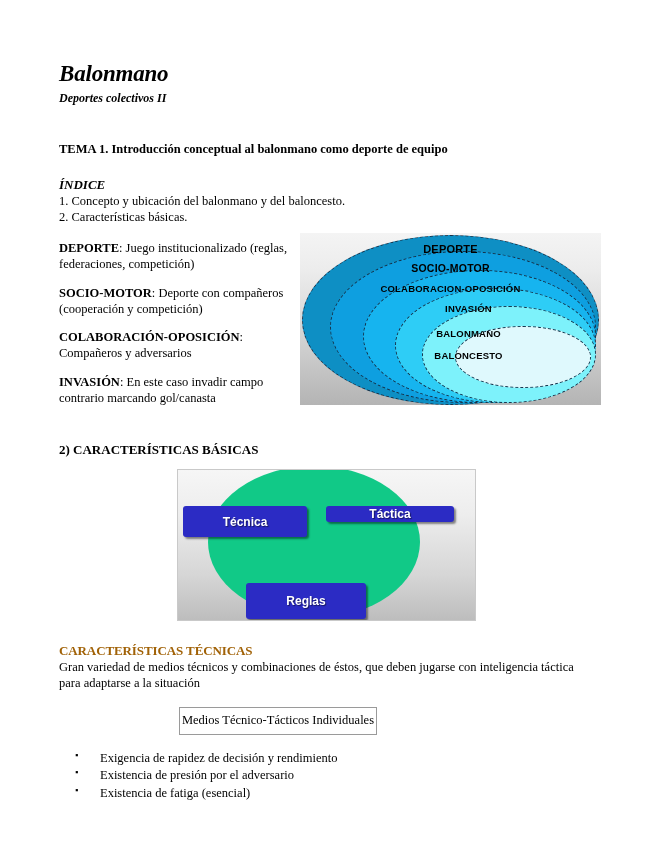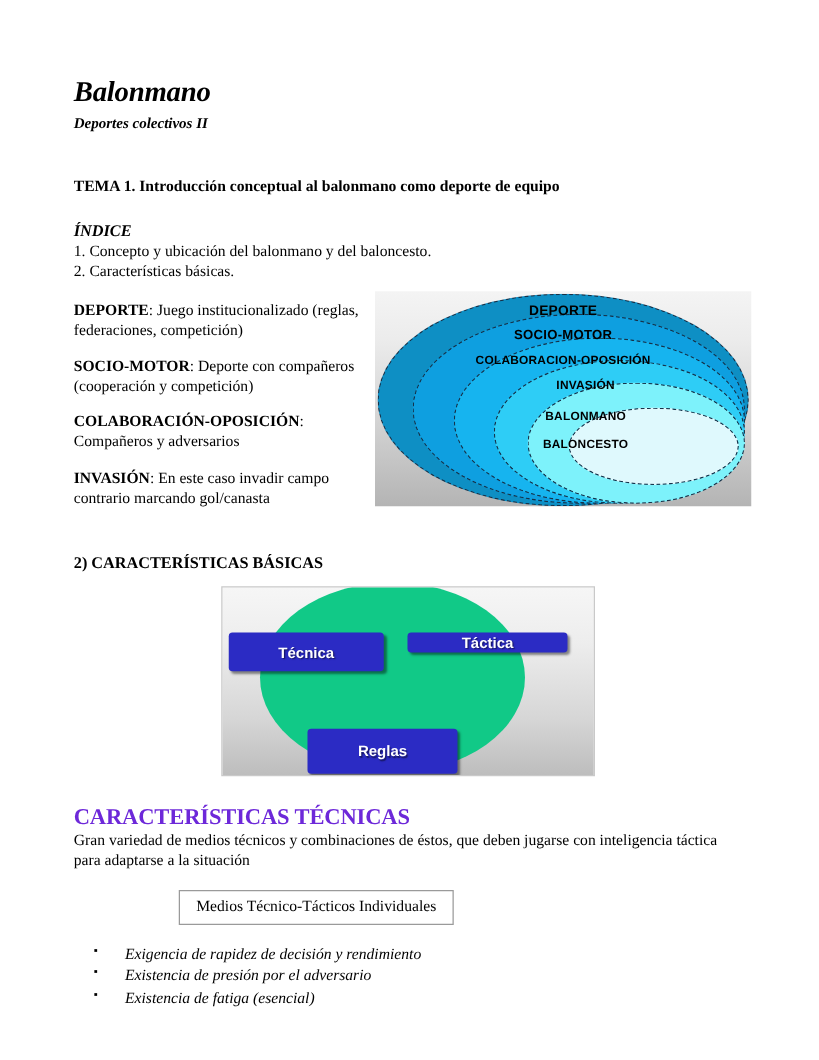--- a/index.html
+++ b/index.html
@@ -172,48 +172,47 @@
     text-shadow: 1px 1px 1px rgba(0,0,0,0.5);
     box-sizing: border-box;
   }
   .box-tecnica { left: 5px;   top: 36px;  width: 124px; height: 31px; }
   .box-tactica { left: 148px; top: 36px;  width: 128px; height: 16px; }
   .box-reglas  { left: 68px;  top: 113px; width: 120px; height: 36px; }
 
   
   .car-tec-heading {
     font-family: "Liberation Serif", "DejaVu Serif", serif;
-    font-size: 18px;
-    font-weight: bold;
-    color: #6d28d9;
+    font-size: 13px;
+    font-weight: bold;
+    color: #a16207;
     margin: 22px 0 0 0;
     letter-spacing: -0.1px;
   }
   .car-tec-body {
     font-size: 12.5px;
     line-height: 1.25;
     margin: 1px 0 0 0;
     width: 536px;
   }
 
   .medios-box {
-    margin: 15px 0 0 84px;
-    width: 220px;
+    margin: 15px 0 0 120px;
+    width: 198px;
     padding: 5px 0 6px 0;
     border: 1px solid #9a9a9a;
     text-align: center;
     font-size: 12.5px;
     box-sizing: border-box;
   }
 
   .bullets {
     margin: 15px 0 0 0;
     padding: 0;
     list-style: none;
-    font-style: italic;
   }
   .bullets li {
     position: relative;
     font-size: 12.5px;
     line-height: 1.42;
     padding-left: 41px;
   }
   .bullets li::before {
     content: "\25AA";
     position: absolute;

